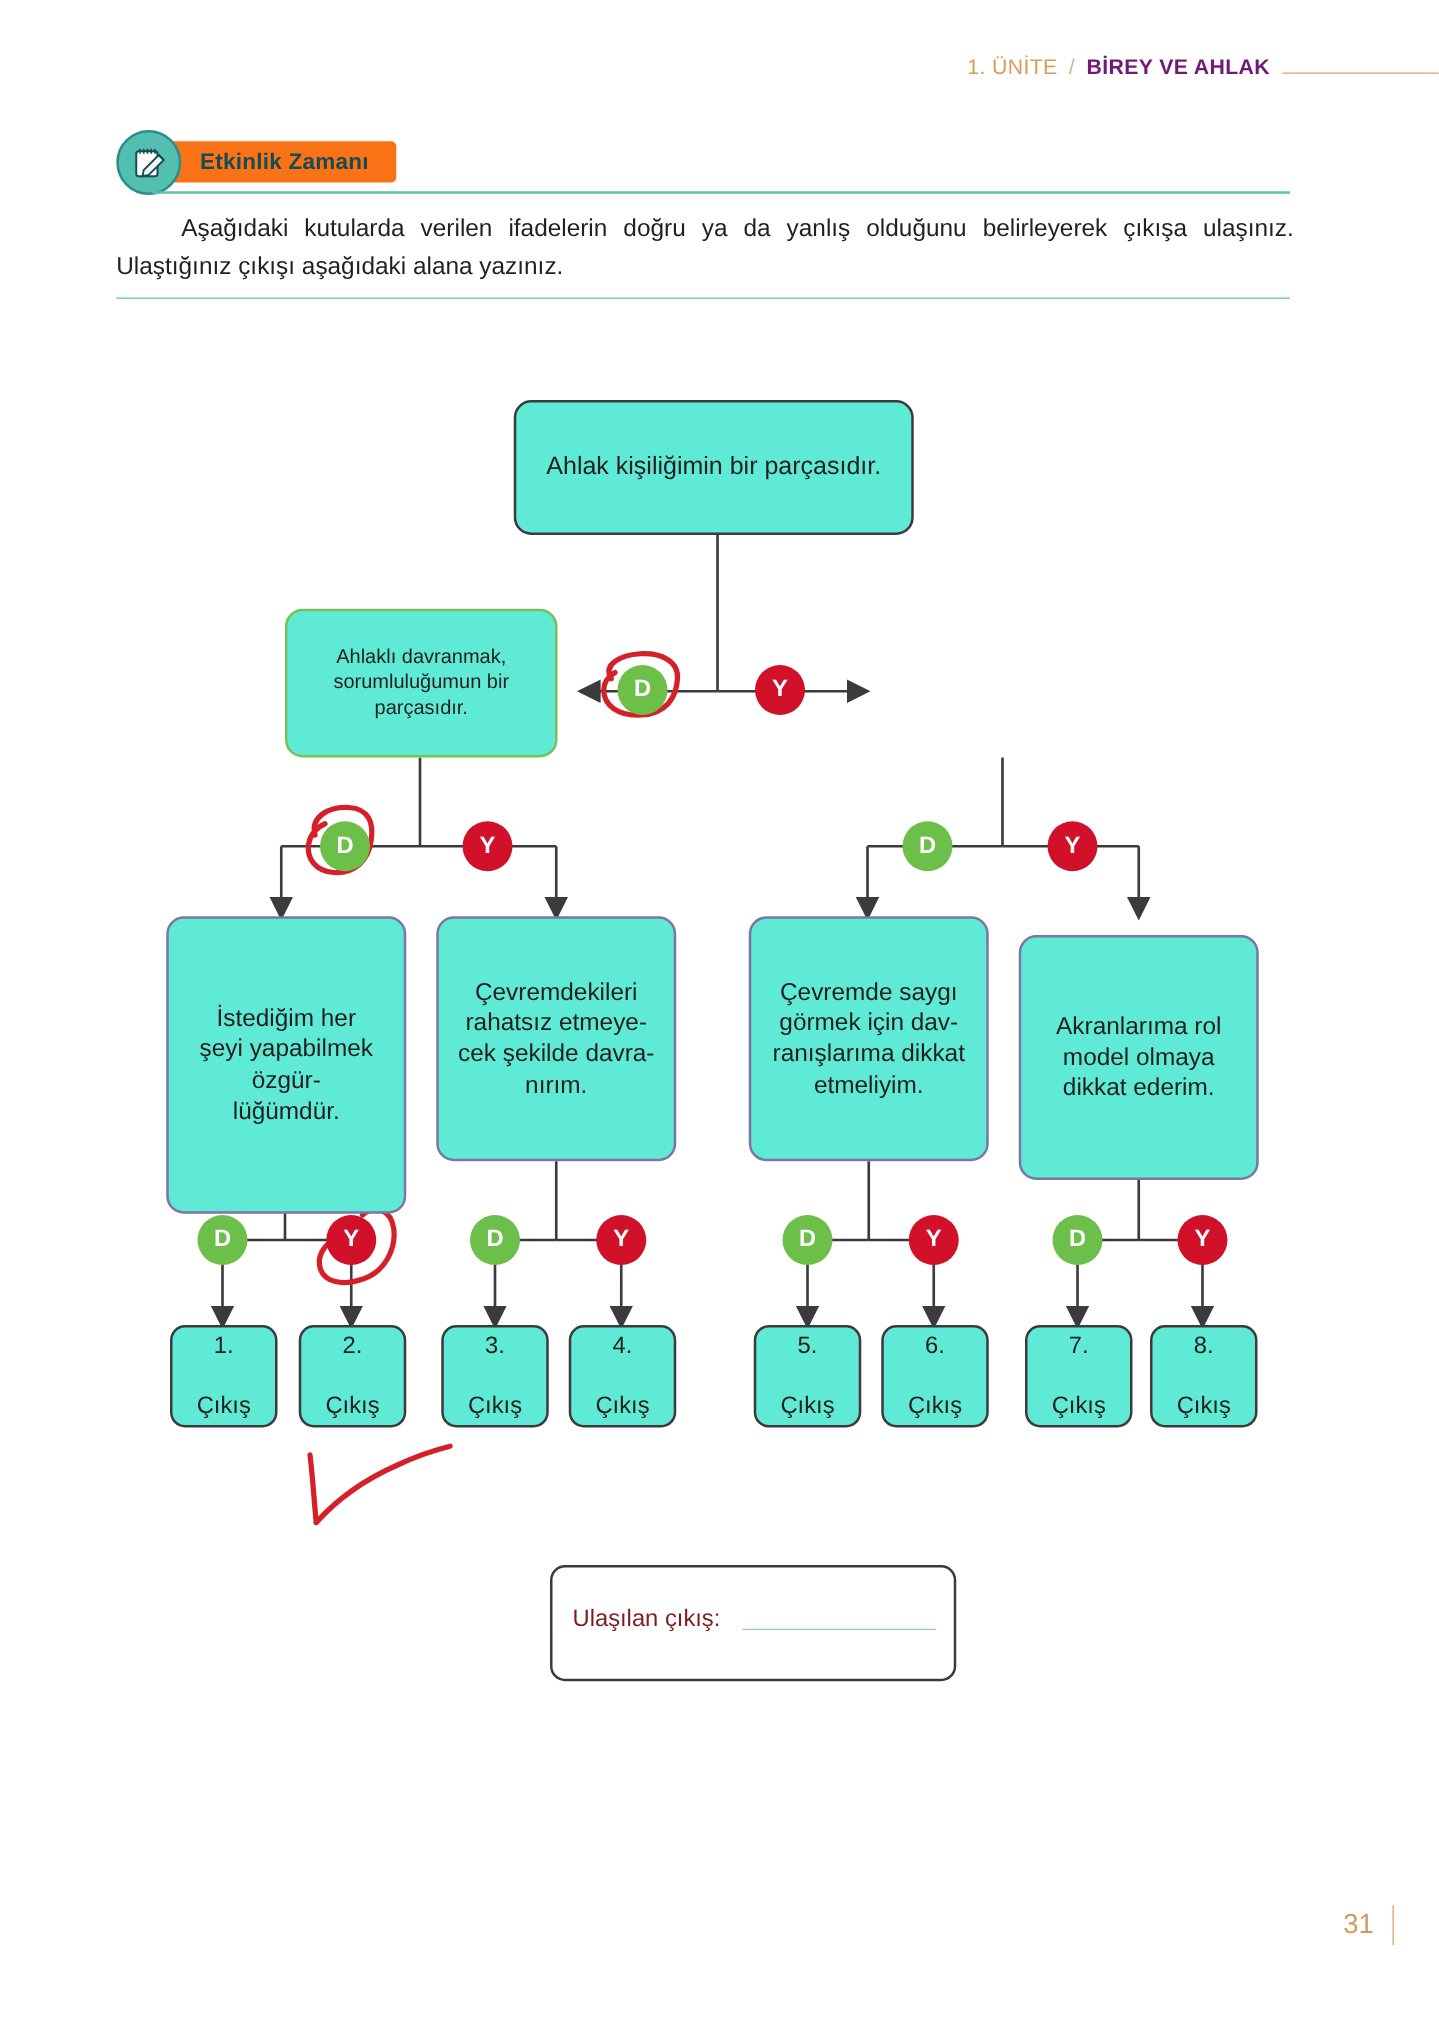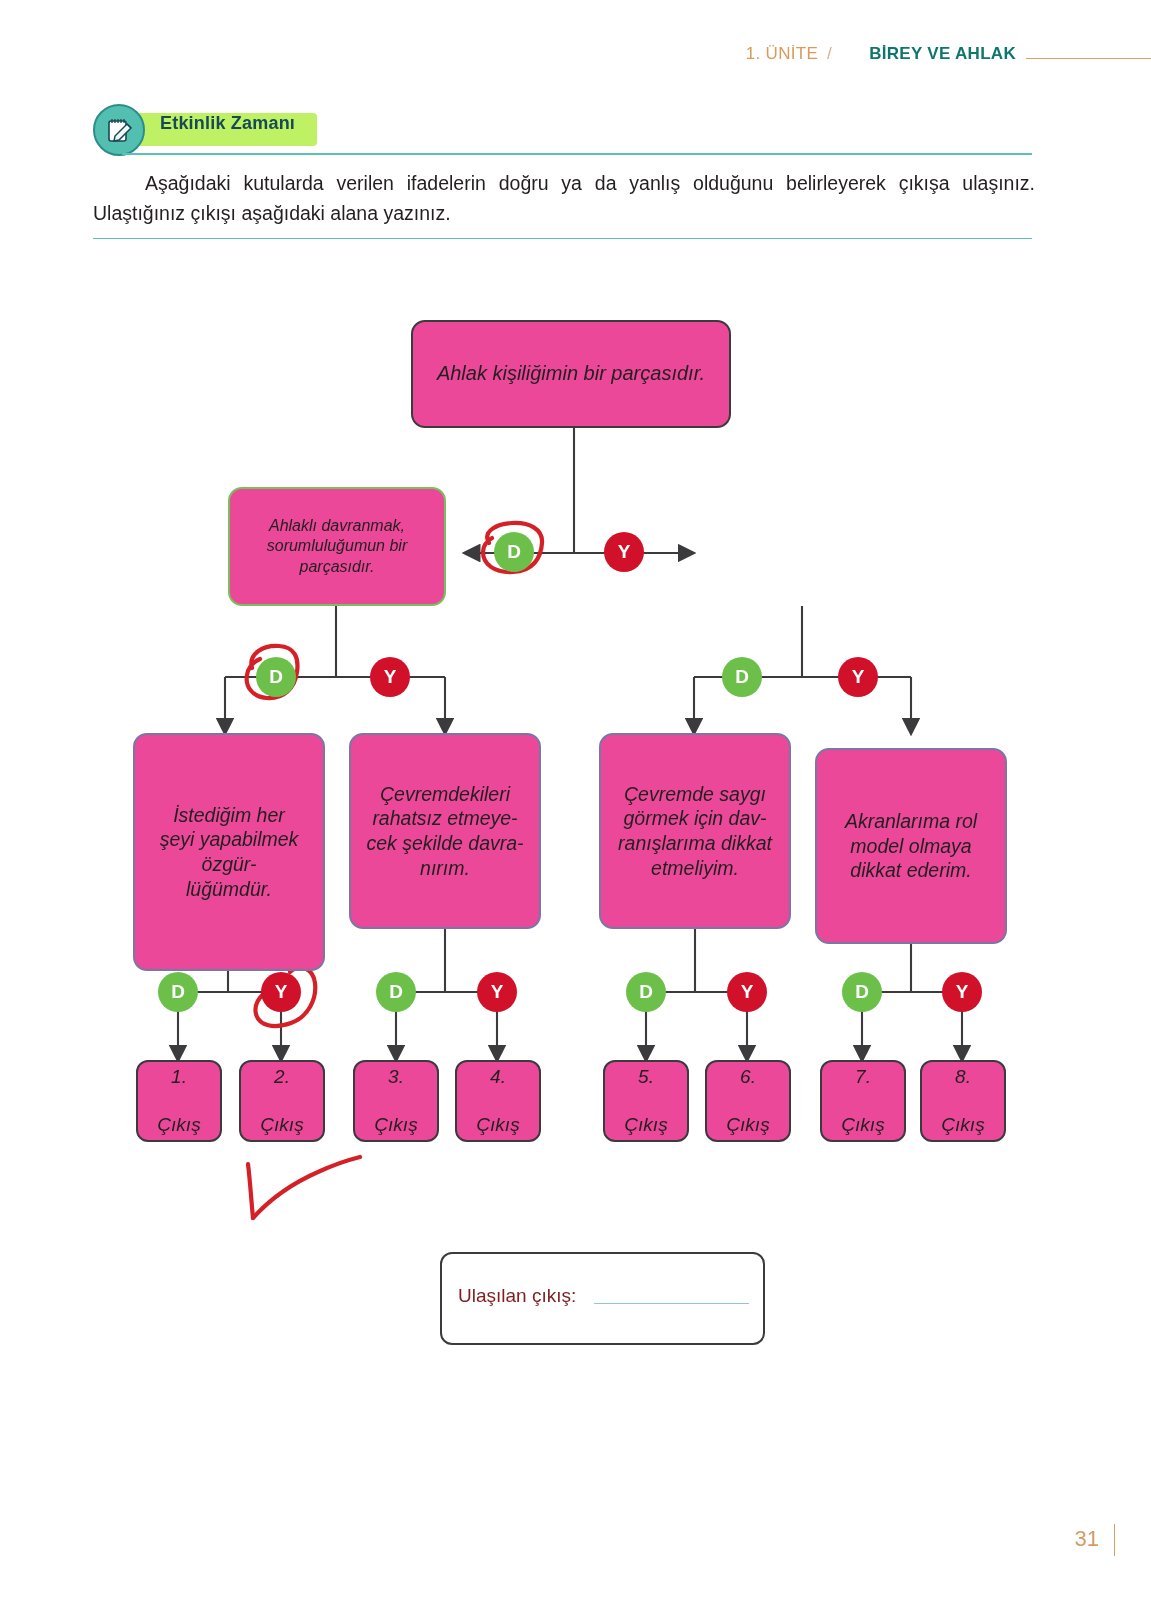--- a/index.html
+++ b/index.html
@@ -4,43 +4,43 @@
 <style>
   html,body{margin:0;padding:0;background:#ffffff;}
   body{width:1151px;height:1624px;position:relative;overflow:hidden;
        font-family:"Liberation Sans",sans-serif;color:#231f20;}
 
   
   #header{position:absolute;left:0;top:0;width:1151px;height:90px;}
   #header-text{position:absolute;right:135px;top:44px;font-size:17px;letter-spacing:.3px;white-space:nowrap;}
   #header-unit{color:#d99a5b;}
   #header-sep{color:#d9b08c;margin:0 4px;}
-  #header-title{color:#0f766e;font-weight:bold;margin-left:28px;}
+  #header-title{color:#701a75;font-weight:bold;}
   #header-rule{position:absolute;right:0px;top:58px;width:125px;height:0;border-top:1.5px solid #d9a06a;}
 
   
   #badge{position:absolute;left:122px;top:113px;height:33px;
-         background:#bef264;border-radius:4px;display:flex;align-items:flex-start;
+         background:#f97316;border-radius:4px;display:flex;align-items:center;
          padding:0 22px 0 38px;}
   #badge-label{font-size:18px;font-weight:bold;color:#174a55;white-space:nowrap;letter-spacing:.2px;}
   #badge-icon{position:absolute;left:93px;top:104px;width:52px;height:52px;border-radius:50%;
               background:#52bfb0;border:2px solid #2e8d8a;box-sizing:border-box;
               display:flex;align-items:center;justify-content:center;}
   #badge-rule{position:absolute;left:122px;top:153px;width:910px;height:0;border-top:2px solid #59c2b4;}
 
   
   #intro{position:absolute;left:93px;top:168px;width:942px;font-size:19.5px;line-height:1.55;
          color:#231f20;text-align:justify;}
   #intro-indent{display:inline-block;width:52px;}
   #intro-rule{position:absolute;left:93px;top:238px;width:939px;height:0;border-top:1.5px solid #59c2b4;}
 
   
   #chart{position:absolute;left:0;top:0;width:1151px;height:1624px;}
   .node{position:absolute;box-sizing:border-box;display:flex;align-items:center;
-        justify-content:center;text-align:center;border-radius:14px;background:#ec4899;font-style:italic;}
+        justify-content:center;text-align:center;border-radius:14px;background:#5eead4;}
   .node span{display:block;line-height:1.26;}
   .node-root{border:2.2px solid #3b3b3d;font-size:20px;}
   .node-green{border:2.2px solid #77c15a;font-size:16px;}
   .node-purple{border:2.2px solid #7b76a8;font-size:19.5px;}
   .node-exit{border:2.2px solid #3b3b3d;font-size:19px;border-radius:12px;}
 
   .badge-c{position:absolute;width:40px;height:40px;border-radius:50%;
            display:flex;align-items:center;justify-content:center;
            font-size:19px;font-weight:bold;color:#fff;z-index:4;}
   .badge-d{background:#6cc04a;}

